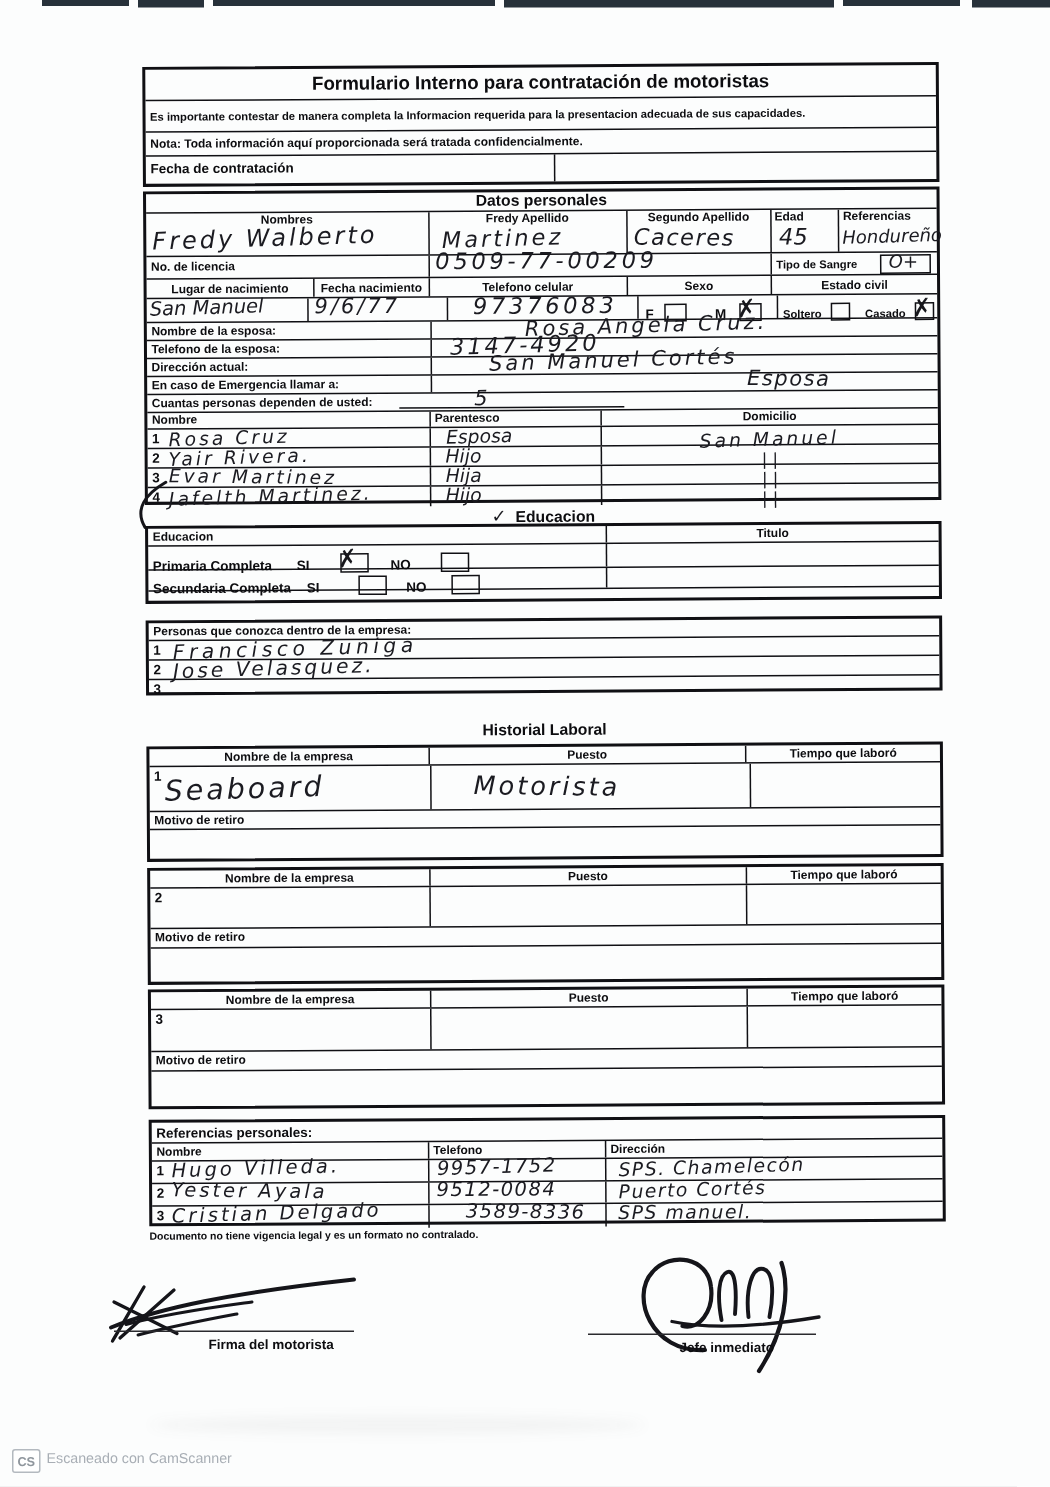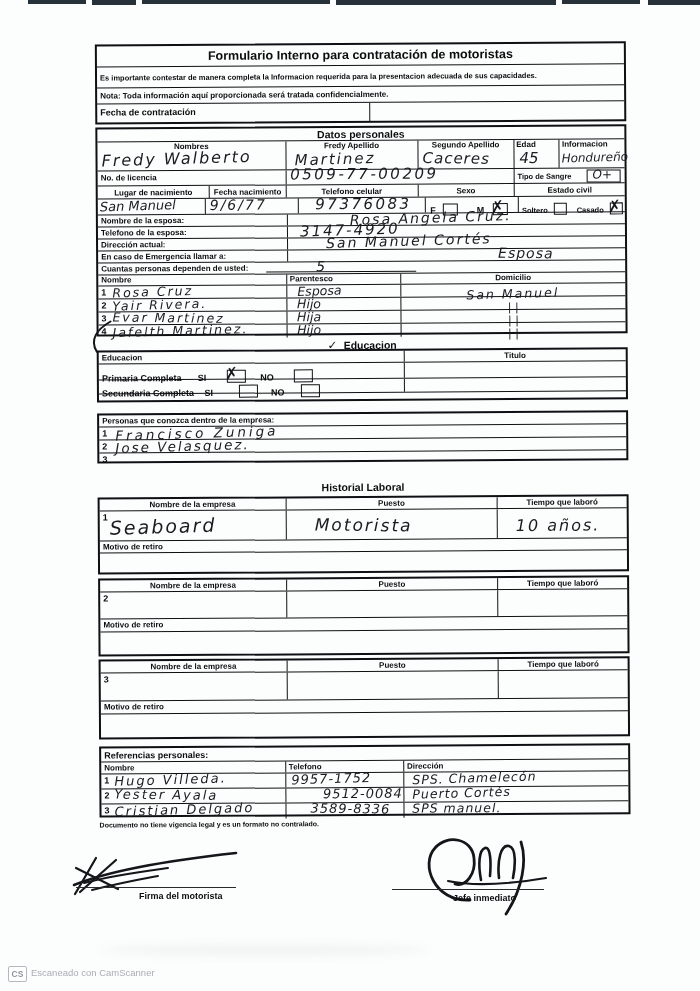--- a/index.html
+++ b/index.html
@@ -80,21 +80,21 @@
         </div>
         <div class="cell bR" style="width:97px;">
           <div class="lbl ctr">Segundo Apellido</div>
           <span class="hw abs rB" style="left:4px;top:9px;font-size:15px;letter-spacing:1px;">Caceres</span>
         </div>
         <div class="cell bR" style="width:46px;">
           <div class="lbl" style="padding-left:2px;">Edad</div>
           <span class="hw abs" style="left:5px;top:9px;font-size:15px;">45</span>
         </div>
         <div class="cell" style="width:65px;">
-          <div class="lbl" style="padding-left:2px;">Informacion</div>
+          <div class="lbl" style="padding-left:2px;">Referencias</div>
           <span class="hw abs rA" style="left:2px;top:11px;font-size:12px;">Hondureño</span>
         </div>
       </div>
 
       <div class="row bB" style="height:15px;">
         <div class="cell bR lbl" style="width:190px;padding:2px 0 0 3px;">No. de licencia</div>
         <div class="cell bR" style="width:230px;">
           <span class="hw abs" style="left:4px;top:-5px;font-size:15px;letter-spacing:2.5px;">0509-77-00209</span>
         </div>
         <div class="cell" style="width:111px;">
@@ -285,23 +285,20 @@
         <div class="cell lbl ctr" style="width:130px;padding-top:1px;">Tiempo que laboró</div>
       </div>
       <div class="row bB" style="height:30px;">
         <div class="cell bR" style="width:188px;">
             <span class="num">1</span>
           <span class="hw abs rA" style="left:10px;top:4px;font-size:19px;letter-spacing:2px;">Seaboard</span>
           </div>
         <div class="cell bR" style="width:213px;">
             <span class="hw abs rB" style="left:28px;top:5px;font-size:17px;letter-spacing:2px;">Motorista</span>
           </div>
-        <div class="cell" style="width:130px;">
-            <span class="hw abs" style="left:18px;top:7px;font-size:16px;letter-spacing:2px;">10 años.</span>
-          </div>
       </div>
       <div class="row bB" style="height:12px;">
         <div class="cell lbl" style="width:100%;padding:1px 0 0 3px;">Motivo de retiro</div>
       </div>
       <div class="row" style="height:21px;">
         <div class="cell hw" style="width:100%;font-size:12px;padding-left:6px;"></div>
       </div>
     </div>
 
     <div class="box" style="left:0;top:577px;width:531px;height:78px;">
@@ -376,21 +373,21 @@
         <div class="cell" style="width:226px;">
             <span class="hw abs rA" style="left:8px;top:-2px;font-size:12.5px;letter-spacing:1px;">SPS. Chamelecón</span>
           </div>
       </div>
       <div class="row bB" style="height:15px;">
         <div class="cell bR" style="width:186px;">
             <span class="num">2</span>
           <span class="hw abs rB" style="left:13px;top:-2px;font-size:13px;letter-spacing:2px;">Yester Ayala</span>
           </div>
         <div class="cell bR" style="width:119px;">
-            <span class="hw abs" style="left:5px;top:-2px;font-size:13px;letter-spacing:1px;margin-left:32px;">9512-0084</span>
+            <span class="hw abs" style="left:5px;top:-2px;font-size:13px;letter-spacing:1px;">9512-0084</span>
           </div>
         <div class="cell" style="width:226px;">
             <span class="hw abs rA" style="left:8px;top:-2px;font-size:12.5px;letter-spacing:1px;">Puerto Cortés</span>
           </div>
       </div>
       <div class="row" style="height:15px;">
         <div class="cell bR" style="width:186px;">
             <span class="num">3</span>
           <span class="hw abs rA" style="left:13px;top:-2px;font-size:13px;letter-spacing:2px;">Cristian Delgado</span>
           </div>

